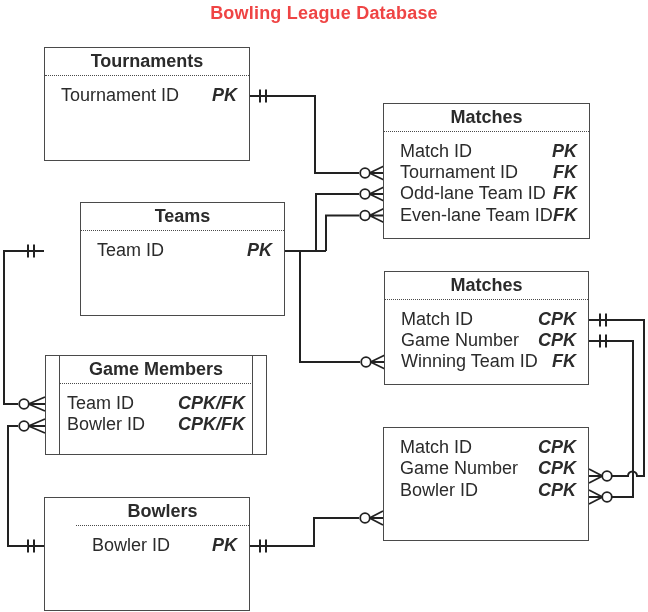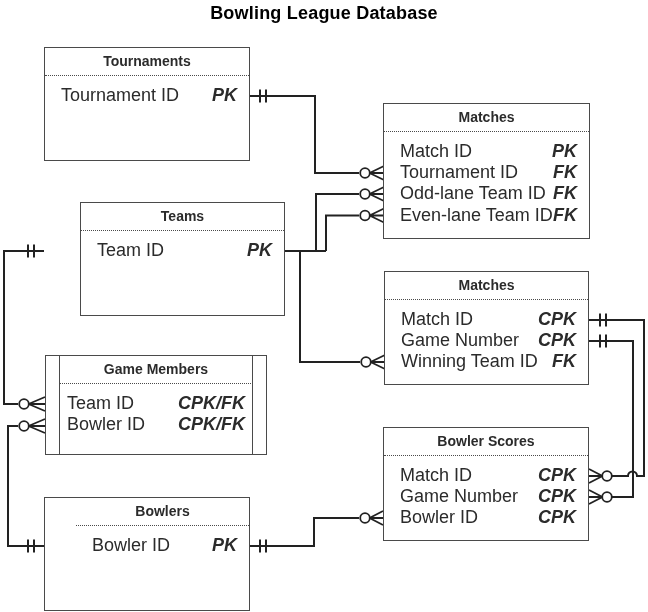--- a/index.html
+++ b/index.html
@@ -10,42 +10,42 @@
     height: 612px;
     background: #ffffff;
     overflow: hidden;
   }
   .diagram-title {
     position: absolute;
     top: 3px; left: 0; right: 0;
     text-align: center;
     font-size: 18px;
     font-weight: bold;
-    color: #000000;
+    color: #ef4444;
     letter-spacing: 0.2px;
   }
   .wires {
     position: absolute;
     top: 0; left: 0;
     width: 648px;
     height: 612px;
   }
   .entity {
     position: absolute;
     box-sizing: border-box;
     background: #ffffff;
     border: 1.5px solid #4a4a4a;
   }
   .entity-header {
     box-sizing: border-box;
     height: 27.5px;
     display: flex;
     align-items: center;
     justify-content: center;
-    font-size: 14px;
+    font-size: 18px;
     font-weight: bold;
     border-bottom: 1.5px dotted #4a4a4a;
   }
   .entity-rows { padding-top: 9px; }
   .attr-row {
     box-sizing: border-box;
     height: 21.3px;
     display: flex;
     align-items: center;
     justify-content: space-between;
@@ -221,21 +221,20 @@
     <div class="entity-header">Bowlers</div>
     <div class="entity-rows">
       <div class="attr-row">
         <span class="attr-name">Bowler ID</span>
         <span class="attr-key">PK</span>
       </div>
     </div>
   </div>
 
   <div class="entity" style="left:383px; top:427px; width:206px; height:114px;">
-    <div class="entity-header">Bowler Scores</div>
     <div class="entity-rows">
       <div class="attr-row">
         <span class="attr-name">Match ID</span>
         <span class="attr-key">CPK</span>
       </div>
       <div class="attr-row">
         <span class="attr-name">Game Number</span>
         <span class="attr-key">CPK</span>
       </div>
       <div class="attr-row">

